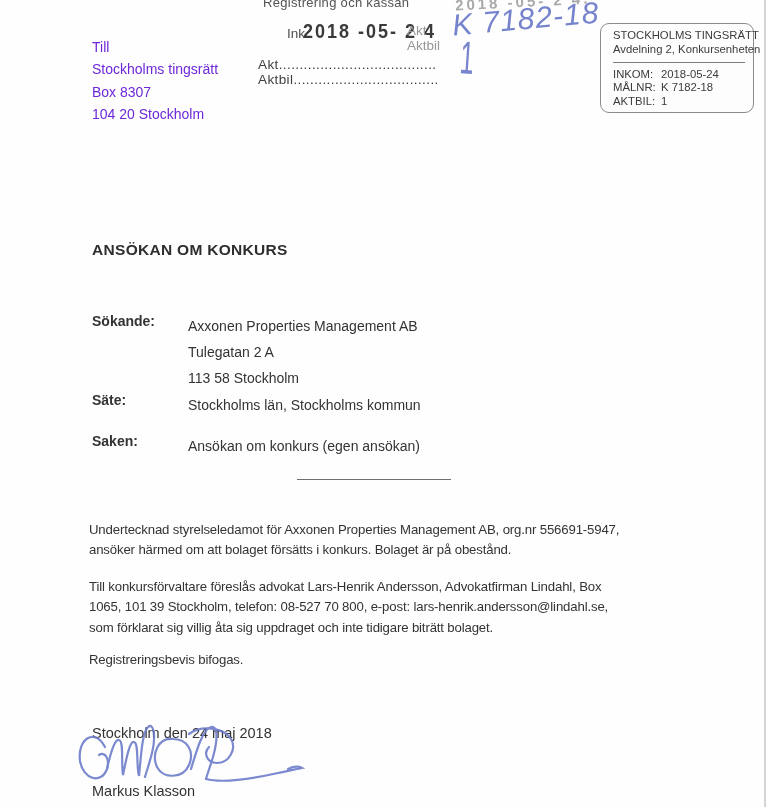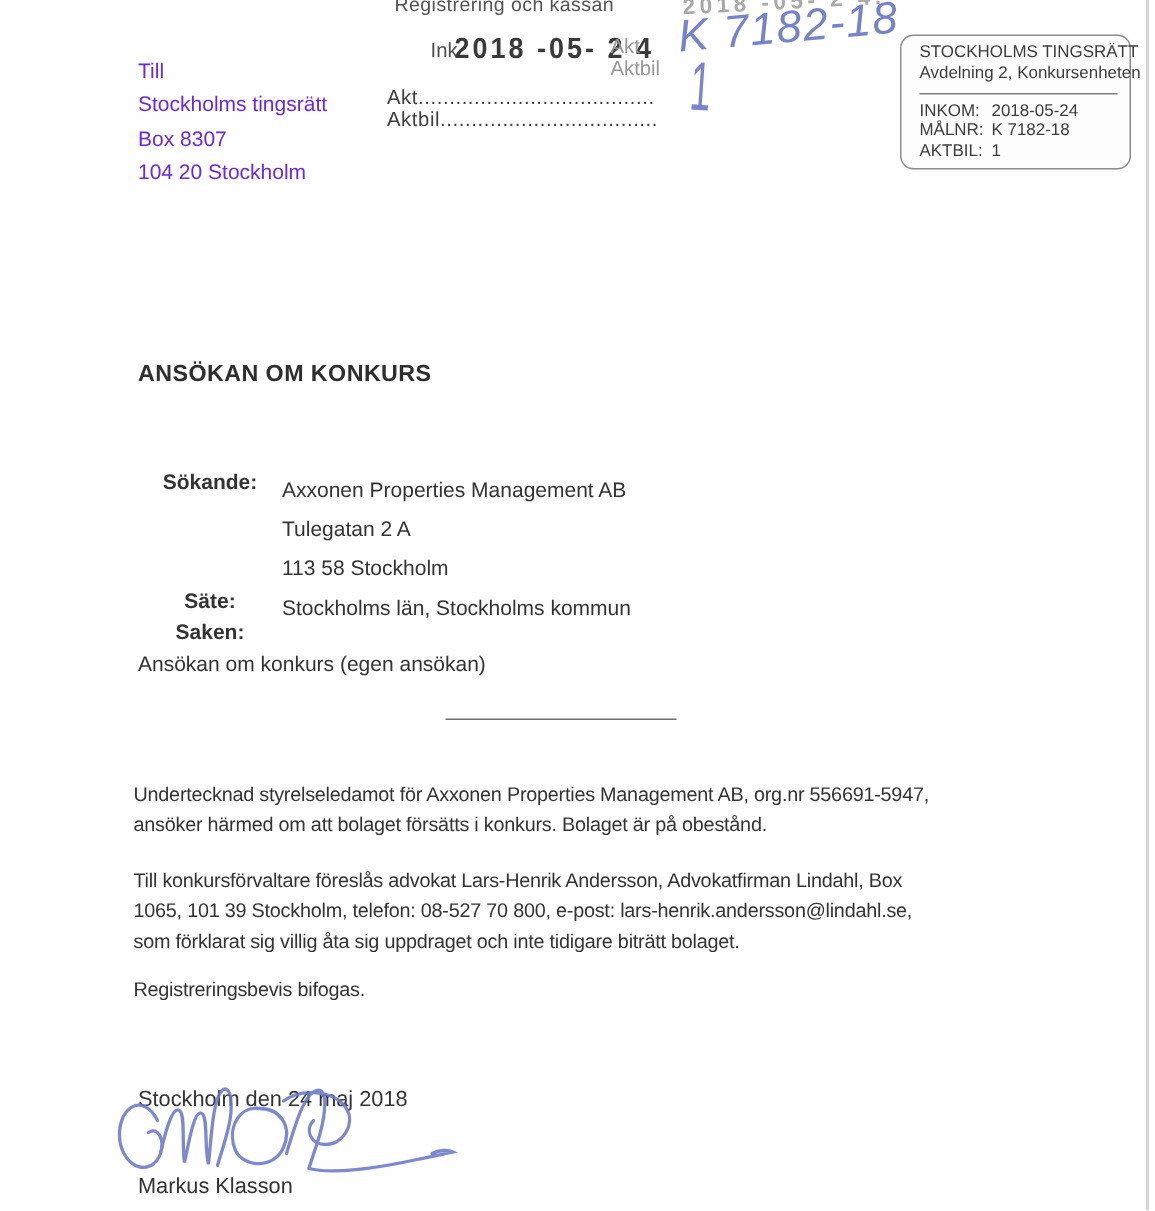--- a/index.html
+++ b/index.html
@@ -82,25 +82,25 @@
 
   
   .doc-title {
     left: 92px; top: 241px;
     font-size: 15.5px; font-weight: bold; color: #2e2e2e;
     letter-spacing: .3px;
   }
 
   
   .field-row { left: 92px; display: flex; font-size: 14px; color: #333; }
-  .field-row .f-label { width: 96px; flex: none; font-weight: bold; text-align: center; }
+  .field-row .f-label { width: 96px; flex: none; font-weight: bold; }
   .field-row .f-lines div { line-height: 26px; }
   .row-sokande { top: 313px; }
   .row-sate    { top: 392px; }
-  .row-saken   { top: 413px; flex-direction: column; }
+  .row-saken   { top: 433px; }
 
   .divider {
     left: 297px; top: 479px; width: 154px; height: 0;
     border-top: 1.6px solid #6f6f6f;
   }
 
   
   .para {
     left: 89px;
     font-size: 13.2px; color: #333;

